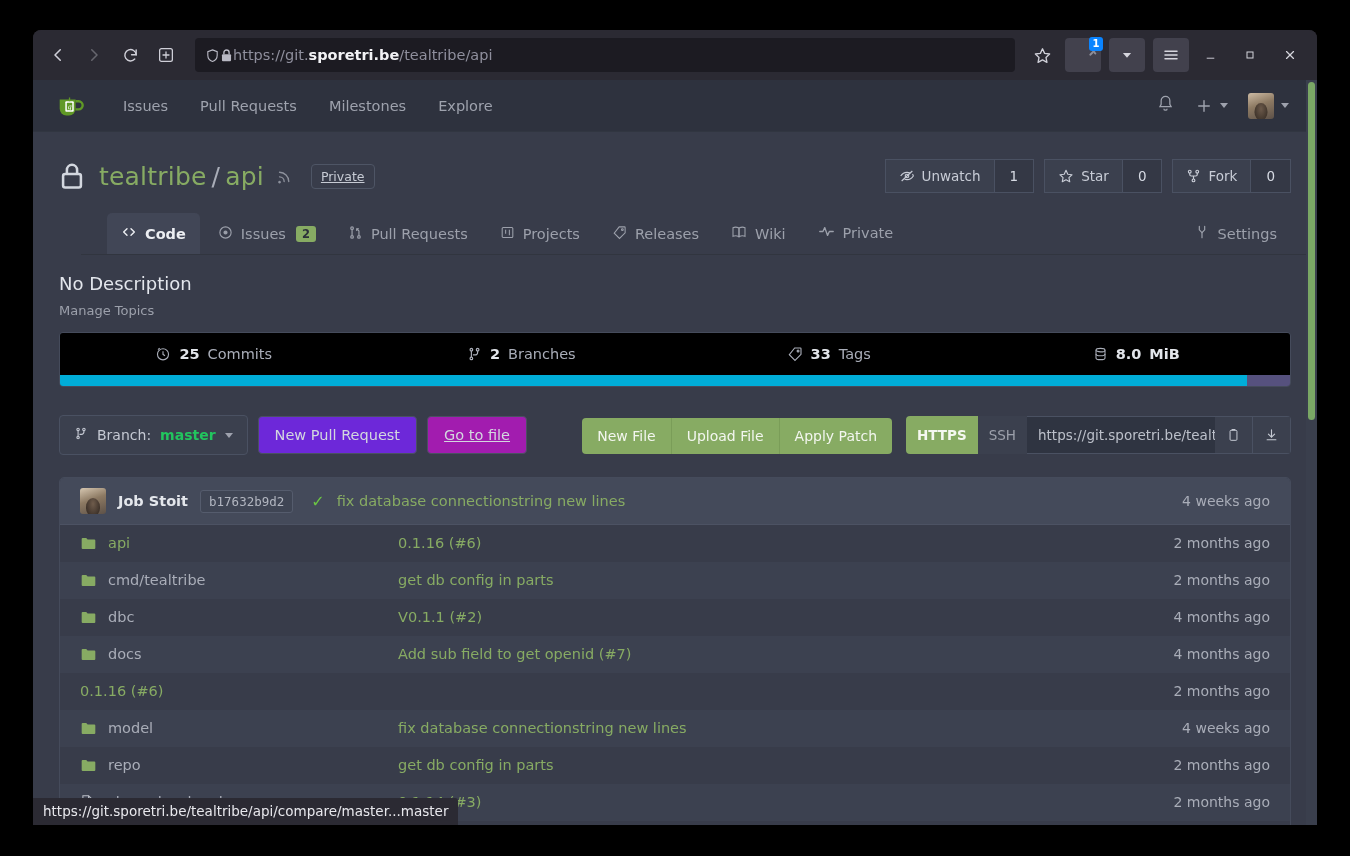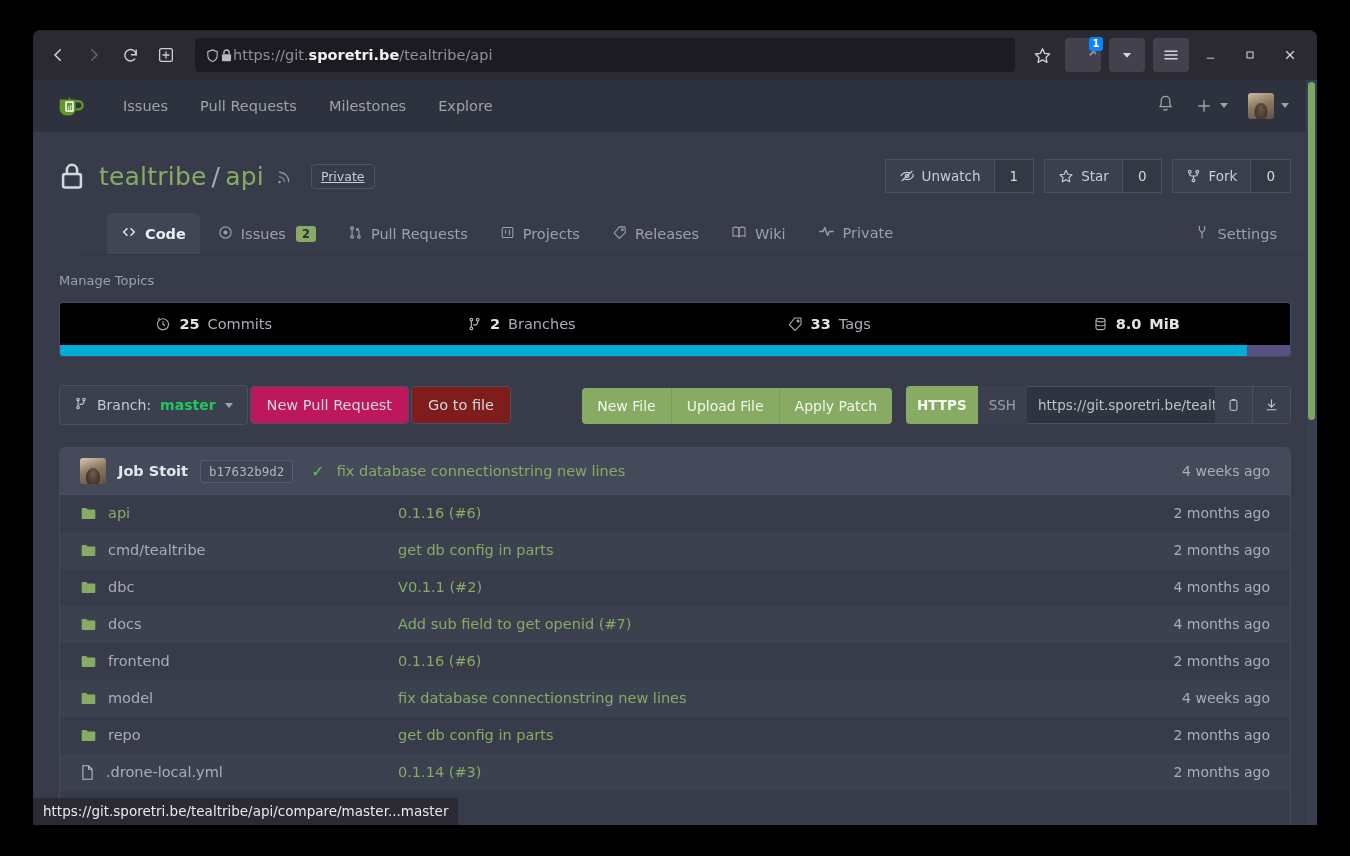--- a/index.html
+++ b/index.html
@@ -156,32 +156,32 @@
     display: flex; background: #000000;
   }
   .stat {
     flex: 1; display: flex; align-items: center; justify-content: center;
     gap: 8px; padding: 13px 0; font-size: 14.5px; color: #a9adb8;
   }
   .stat b { color: #e2e5ea; font-weight: 700; }
   .stat .ic { color: #a9adb8; display: flex; }
   #langbar { display: flex; height: 11px; }
   
-  #tools-row { display: flex; align-items: center; margin-top: 28px; gap: 2px; }
+  #tools-row { display: flex; align-items: center; margin-top: 28px; gap: 10px; }
   .branch-btn {
     display: flex; align-items: center; gap: 9px;
     border: 1px solid #4a5162; background: #3b404e; border-radius: 4px;
     padding: 10px 14px; font-size: 14px; color: #c5c9d3;
   }
   .branch-btn b { color: #22c55e; font-weight: 700; }
   .plain-btn {
-    border: 1px solid #4a5162; background: #be185d; border-radius: 4px;
+    border: 1px solid #4a5162; background: #6d28d9; border-radius: 4px;
     padding: 10px 16px; font-size: 14.5px; color: #d3d7df;
   }
-  .plain-btn.dark { background: #7f1d1d; }
+  .plain-btn.dark { background: #a21caf; text-decoration: underline; }
   .tools-right { margin-left: auto; display: flex; align-items: flex-end; gap: 14px; }
   .green-group { display: flex; border-radius: 4px; overflow: hidden; }
   .green-group div {
     background: #87ab63; color: #f3f6ef; font-size: 14px;
     padding: 10px 15px; border-right: 1px solid #7a9d58;
   }
   .green-group div:last-child { border-right: none; }
   .clone-box { display: flex; align-items: stretch; border-radius: 4px; overflow: hidden; }
   .clone-proto {
     background: #87ab63; color: #f5f8f1; font-size: 13.5px; font-weight: 700;
@@ -504,20 +504,21 @@
           <span><svg width="16" height="16" viewBox="0 0 24 24" fill="none" stroke="currentColor" stroke-width="1.8" stroke-linecap="round">
                 <path d="M8 3.5v5.2L12 13v7.5"></path>
                 <path d="M16 3.5v5.2L12 13"></path>
               </svg></span>
           <span>Settings</span>
         </div>
       </div>
     </div>
 
     <div id="repo-body">
+      <div id="desc">No Description</div>
       <div id="topics">Manage Topics</div>
 
       <div id="stats-wrap">
         <div id="stats">
           <div class="stat">
             <span class="ic">
                 <svg width="16" height="16" viewBox="0 0 24 24" fill="none" stroke="currentColor" stroke-width="1.7">
                   <circle cx="12" cy="12.5" r="8.3"></circle>
                   <polyline points="12 8 12 12.5 15 14.5"></polyline>
                   <path d="M4.5 5.5 7 3.2"></path>
@@ -662,28 +663,20 @@
                   <svg width="17" height="15" viewBox="0 0 24 22" fill="currentColor">
                     <path d="M2 4.3a1.5 1.5 0 0 1 1.5-1.5h5.2l2 2.4h9.8A1.5 1.5 0 0 1 22 6.7v11a1.5 1.5 0 0 1-1.5 1.5h-17A1.5 1.5 0 0 1 2 17.7z"></path>
                   </svg>
                 </span>
                 <a class="f-label plain">docs</a>
               </div>
               <a class="f-msg">Add sub field to get openid (#7)</a>
               <div class="f-time">4 months ago</div>
             </div>
             <div class="f-row">
-              <div class="f-name">
-                <span class="f-ic">
-                  <svg width="17" height="15" viewBox="0 0 24 22" fill="currentColor">
-                    <path d="M2 4.3a1.5 1.5 0 0 1 1.5-1.5h5.2l2 2.4h9.8A1.5 1.5 0 0 1 22 6.7v11a1.5 1.5 0 0 1-1.5 1.5h-17A1.5 1.5 0 0 1 2 17.7z"></path>
-                  </svg>
-                </span>
-                <a class="f-label plain">frontend</a>
-              </div>
               <a class="f-msg">0.1.16 (#6)</a>
               <div class="f-time">2 months ago</div>
             </div>
             <div class="f-row alt">
               <div class="f-name">
                 <span class="f-ic">
                   <svg width="17" height="15" viewBox="0 0 24 22" fill="currentColor">
                     <path d="M2 4.3a1.5 1.5 0 0 1 1.5-1.5h5.2l2 2.4h9.8A1.5 1.5 0 0 1 22 6.7v11a1.5 1.5 0 0 1-1.5 1.5h-17A1.5 1.5 0 0 1 2 17.7z"></path>
                   </svg>
                 </span>

